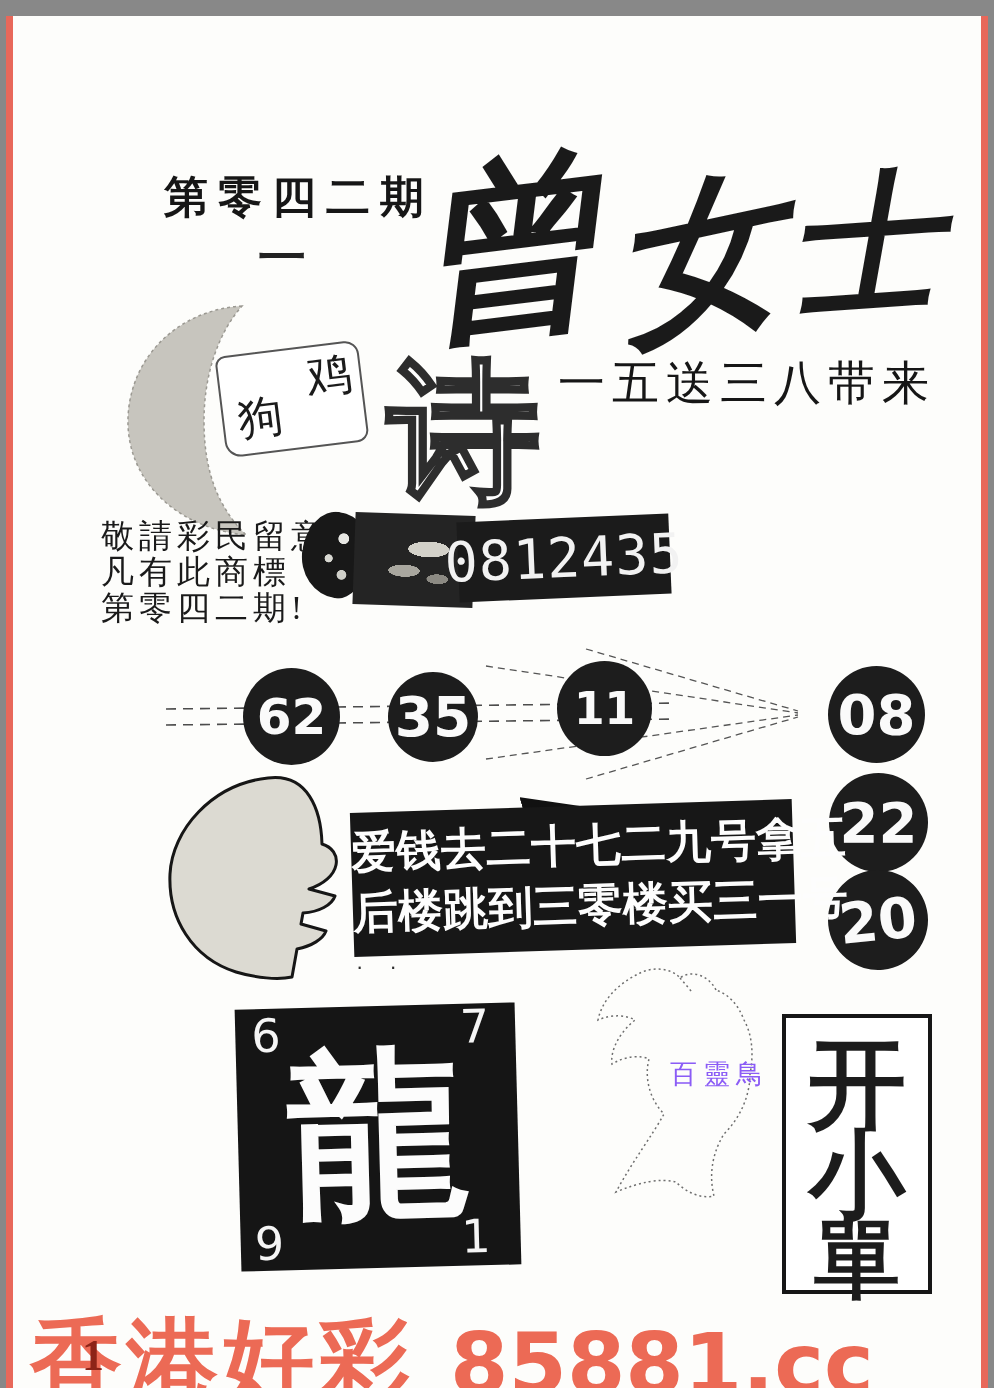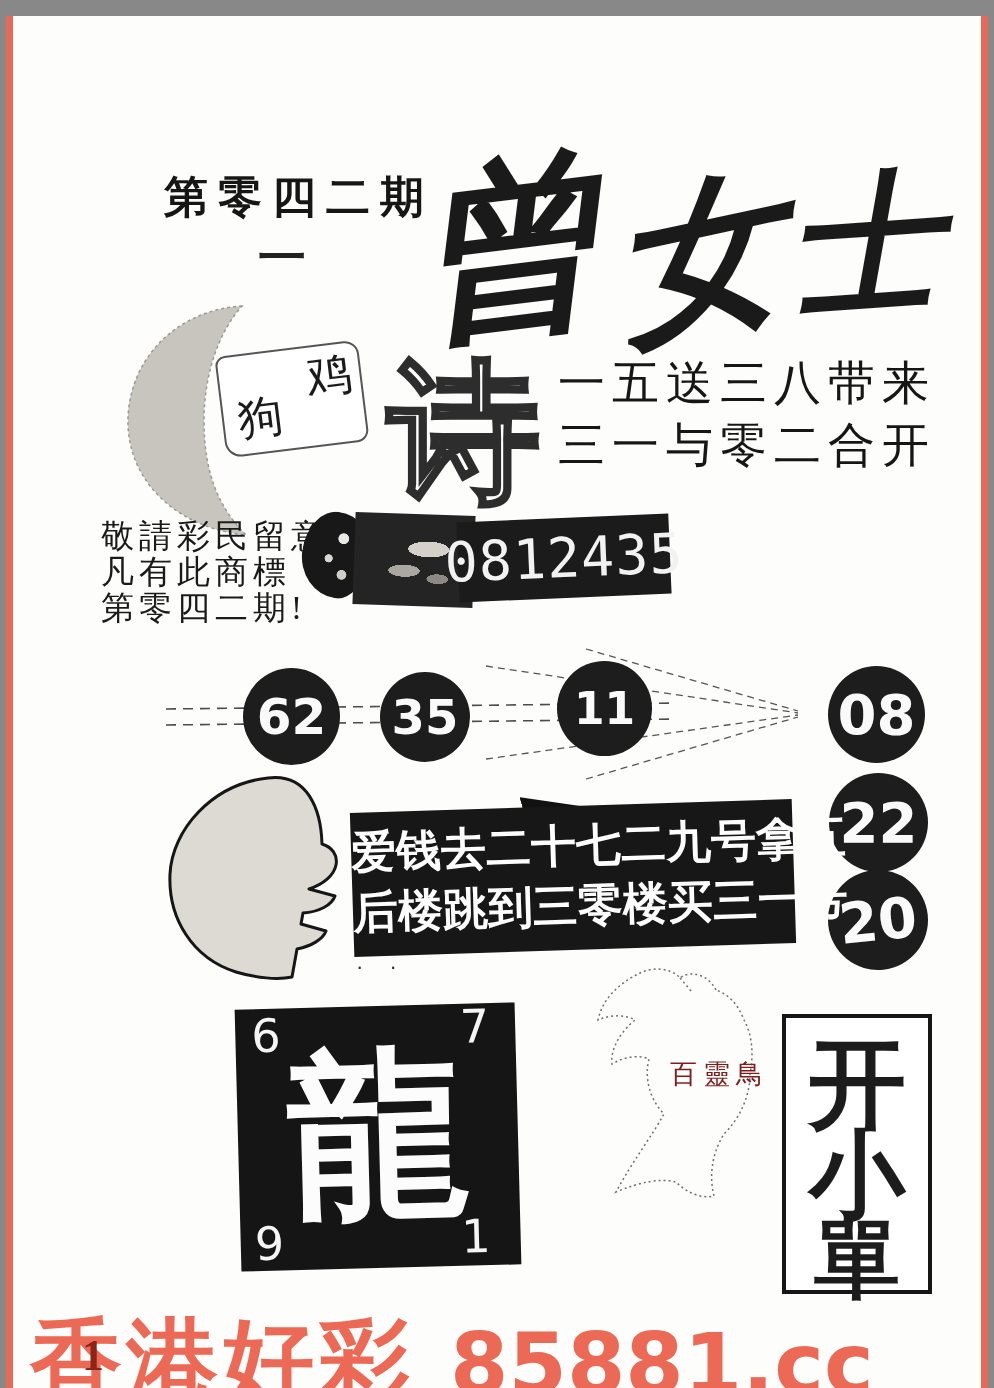--- a/index.html
+++ b/index.html
@@ -67,21 +67,21 @@
           justify-content:center; }
   .code-bar span { font-family:"DejaVu Sans Mono", monospace; font-size:55px;
           color:#f2f2f2; letter-spacing:1px; }
 
   
   .seq-svg { position:absolute; left:150px; top:615px; }
   .num-circle { position:absolute; border-radius:50%; background:#1d1d1d;
           display:flex; align-items:center; justify-content:center;
           color:#fafafa; font-family:"DejaVu Sans", sans-serif; }
   .c39 { left:237px; top:652px; width:97px; height:97px; font-size:50px; font-weight:600; }
-  .c35 { left:374px; top:656px; width:90px; height:90px; font-size:48px; font-weight:600; }
+  .c35 { left:382px; top:656px; width:90px; height:90px; font-size:55px; font-weight:600; }
   .c11 { left:551px; top:645px; width:95px; height:95px; font-size:44px; font-weight:600; }
   .side-circle { font-weight:800; }
   .s08 { left:822px; top:650px; width:97px;  height:97px;  font-size:56px; }
   .s26 { left:823px; top:757px; width:99px;  height:99px;  font-size:56px; }
   .s20 { left:822px; top:854px; width:100px; height:100px; font-size:56px; transform:rotate(-6deg); }
 
   
   .head-svg { position:absolute; left:148px; top:752px; }
   .arrows-svg { position:absolute; left:408px; top:778px; }
 
@@ -101,21 +101,21 @@
           justify-content:center; font-size:182px; color:#fcfcfc;
           font-family:"DejaVu Serif", serif; font-weight:bold; }
   .corner { position:absolute; font-family:"DejaVu Sans", sans-serif; font-size:46px;
           color:#f5f5f5; font-weight:normal; }
   .tl { left:16px; top:0px; } .tr { right:26px; top:-4px; }
   .bl { left:14px; bottom:0px; } .br { right:30px; bottom:2px; }
 
   
   .dove-svg { position:absolute; left:582px; top:946px; }
   .dove-label { position:absolute; left:664px; top:1040px; font-size:27px;
-          letter-spacing:6px; font-family:"Liberation Serif", serif; color:#7f1d1d; }
+          letter-spacing:6px; font-family:"Liberation Serif", serif; color:#8b5cf6; }
 
   
   .v-box { position:absolute; left:776px; top:998px; width:150px; height:280px;
           border:4px solid #161616; background:#fff; box-sizing:border-box; }
   .v-char { position:absolute; left:0; width:100%; text-align:center;
           font-family:"DejaVu Serif", serif; font-weight:bold; color:#1c1c1c; }
   .v1 { top:2px;  font-size:98px; }
   .v2 { top:94px; font-size:96px; }
   .v3 { top:184px; font-size:86px; }
 
@@ -150,21 +150,20 @@
              C 96,205 82,170 82,119 C 82,71 97,30 120,4 Z" fill="#c7c5be" stroke="#9b9992" stroke-width="1.5" stroke-dasharray="3,3"></path>
   </svg>
 
   <div class="banner">
     <span class="z-left">狗</span>
     <span class="z-right">鸡</span>
   </div>
 
   <div class="poem-label">诗</div>
   <div class="poem-line poem-l1">一五送三八带来</div>
-  <div class="poem-line poem-l2">三一与零二合开</div>
 
   <div class="notice">
     <div>敬請彩民留意</div>
     <div>凡有此商標</div>
     <div>第零四二期!</div>
   </div>
   <div class="seal"></div>
   <div class="tm-block"></div>
 
   <div class="code-bar">

